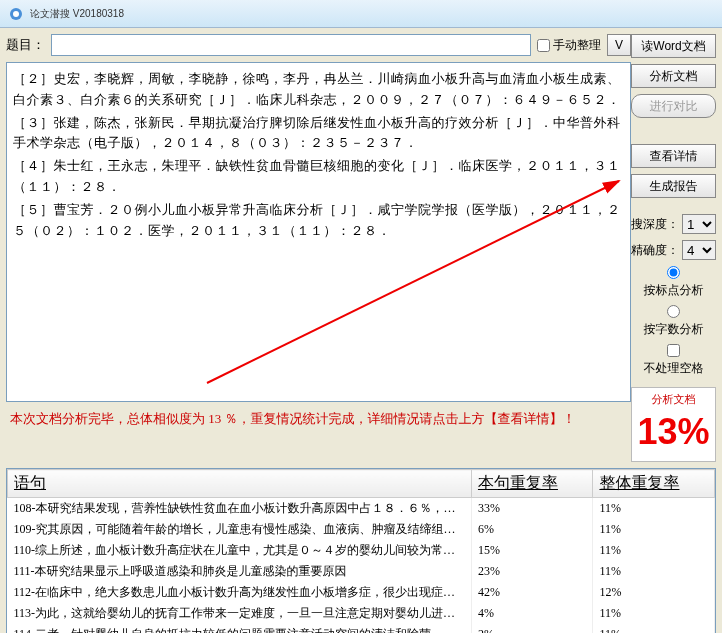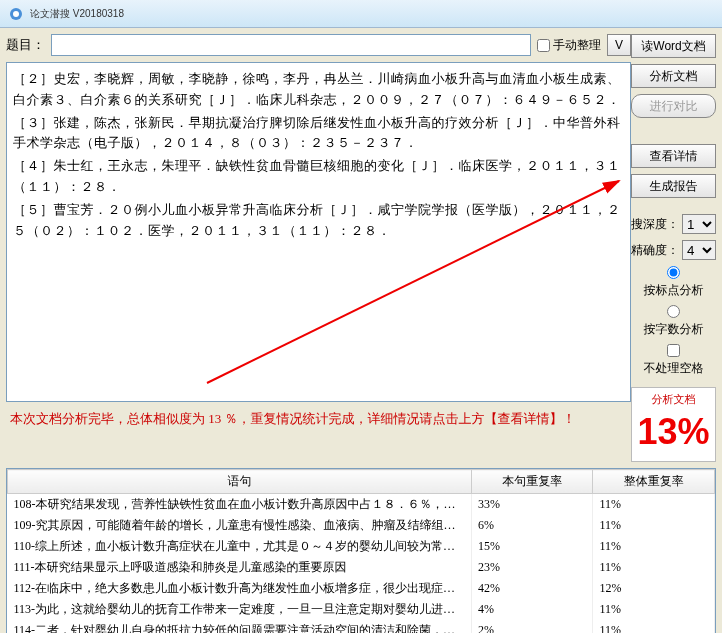--- a/index.html
+++ b/index.html
@@ -23,21 +23,21 @@
 .btn:disabled { color: #999; border-radius: 10px; }
 .sel-row { display: flex; align-items: center; gap: 3px; font-size: 12px; }
 .sel-row select { flex: 1; height: 20px; border: 1px solid #888; }
 .radio-row, .check-row { display: flex; align-items: center; gap: 3px; font-size: 12px; flex-direction: column; }
 .sim-box { border: 1px solid #bbb; background: #fff; padding: 4px; text-align: center; margin-top: 4px; }
 .sim-label { font-size: 11px; color: #c00; }
 .sim-val { font-size: 36px; color: #e00; font-weight: bold; line-height: 1.4; }
 .bottom { padding: 0 6px 6px 6px; }
 .table-wrap { border: 1px solid #7a9ebd; background: #fff; height: 180px; overflow: hidden; }
 table { width: 100%; border-collapse: collapse; table-layout: fixed; }
-th { background: linear-gradient(#fdfdfd,#ececec); border: 1px solid #ccc; padding: 3px 6px; text-align: center; font-weight: normal; font-size: 12px; }
+th { background: linear-gradient(#fdfdfd,#ececec); border: 1px solid #ccc; padding: 3px 6px; text-align: left; font-weight: normal; font-size: 16px; text-decoration: underline; }
 td { border-right: 1px solid #eee; padding: 2px 6px; font-size: 12px; white-space: nowrap; overflow: hidden; text-overflow: ellipsis; font-family: SimSun, serif; }
 th:nth-child(1), td:nth-child(1) { width: 420px; }
 th:nth-child(2), td:nth-child(2) { width: 110px; }
 th:nth-child(3), td:nth-child(3) { width: 110px; }
 </style>
 </head>
 <body>
 
 <div class="titlebar">
   <span class="titlebar-icon">

